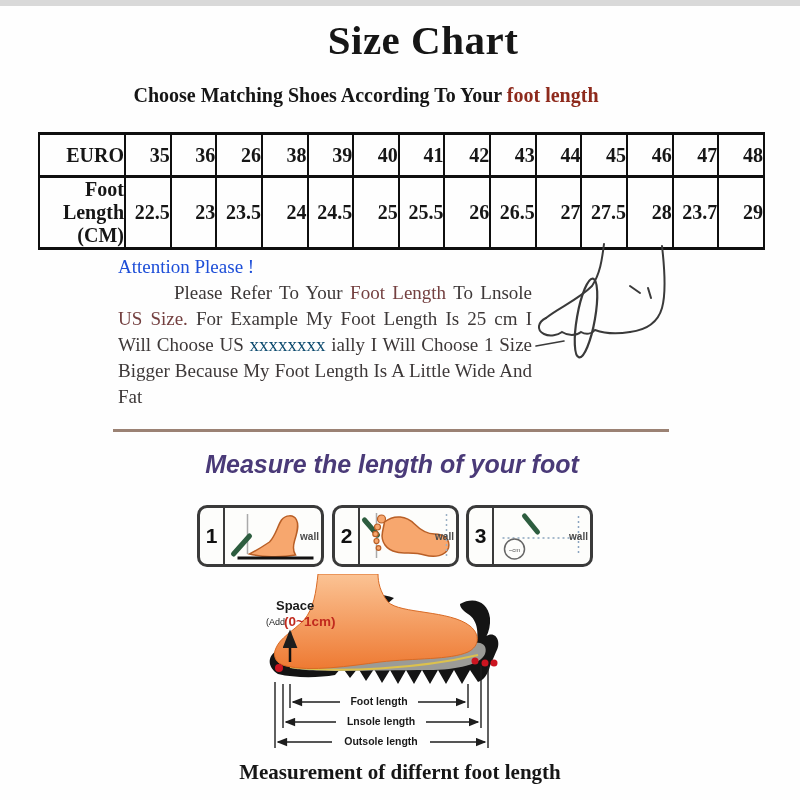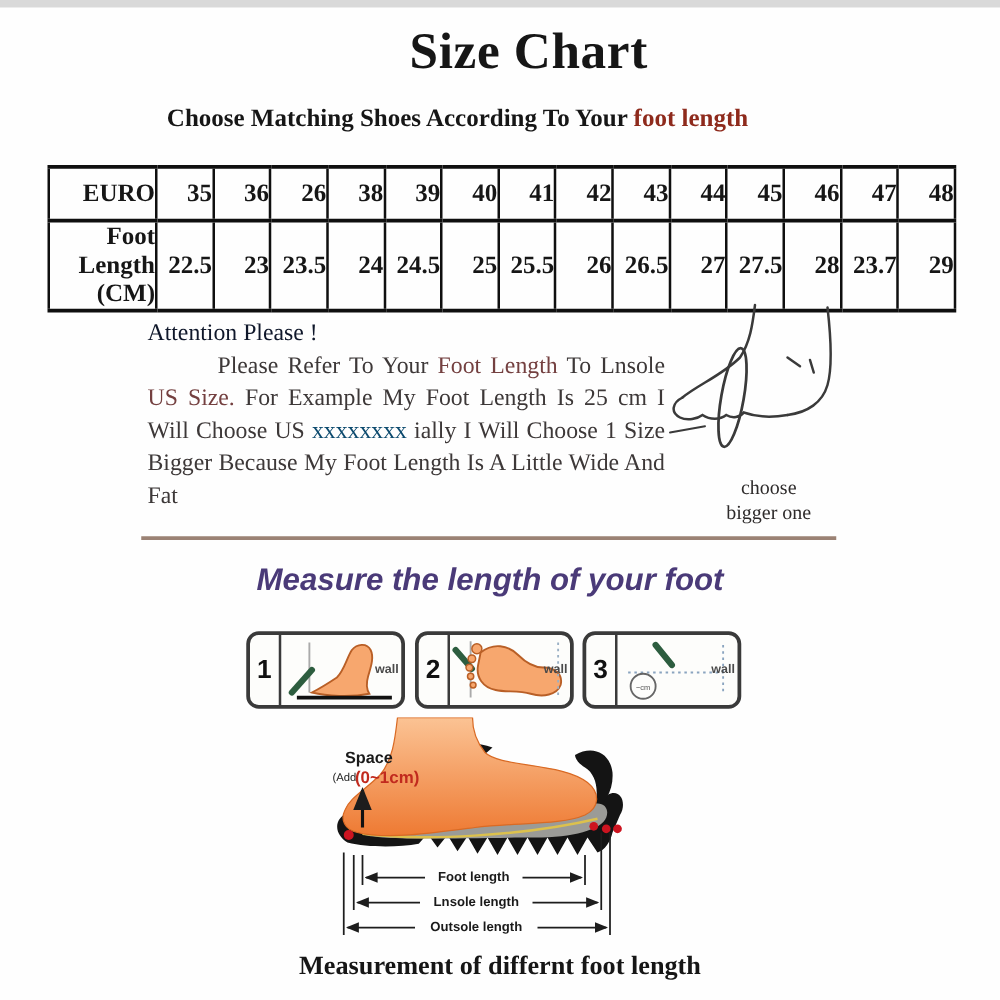--- a/index.html
+++ b/index.html
@@ -14,21 +14,21 @@
   
   table.size{position:absolute;left:38px;top:132px;width:727px;border-collapse:collapse;
              table-layout:fixed;}
   table.size td{border:2px solid #0f0f0f;border-top:3px solid #0f0f0f;border-bottom:3px solid #0f0f0f;
                 text-align:right;vertical-align:middle;font-weight:bold;font-size:20px;padding:0;}
   table.size tr.r1 td{height:40px;}
   table.size tr.r2 td{height:58px;}
   td.rowhead{font-size:17px;line-height:1.15;}
   
   .attention{position:absolute;left:118px;top:254px;width:414px;font-size:19px;line-height:26px;color:#3d3838;}
-  .attention .head{color:#0f172a;}
+  .attention .head{color:#1d4ed8;}
   .attention p{margin:0;text-align:justify;text-indent:56px;}
   .mrn{color:#744040;}
   .redx{color:#0c4a6e;}
   
   .sketch{position:absolute;left:534px;top:242px;width:192px;height:128px;}
   .sketch-caption{position:absolute;left:535px;top:381px;width:160px;text-align:center;
                   font-size:16px;line-height:20px;color:#2e2b2b;}
   .divider{position:absolute;left:113px;top:429px;width:556px;height:3px;background:#9b8274;}
   .measure-head{position:absolute;left:0;top:450px;width:784px;text-align:center;
     font-family:"Liberation Sans",sans-serif;font-style:italic;font-weight:bold;
@@ -106,24 +106,20 @@
   <svg class="sketch" viewBox="0 0 192 128">
     <g fill="none" stroke="#3a3a3a" stroke-width="2" stroke-linecap="round">
       <path d="M128,4 C131,30 132,52 128,66 C124,80 112,88 96,90"></path>
       <path d="M70,2 C68,18 66,32 58,44 C44,58 24,66 12,76"></path>
       <path d="M12,76 C4,80 2,88 10,92 C16,95 24,93 28,90 C34,94 42,94 47,90 C52,93 58,92 61,88 C72,92 84,92 96,90"></path>
       <path d="M96,44 l10,7 M114,46 l3,10"></path>
       <path d="M2,104 l28,-5" stroke-width="1.6"></path>
       <ellipse cx="52" cy="76" rx="9" ry="40" transform="rotate(10 52 76)" stroke-width="2.2"></ellipse>
     </g>
   </svg>
-  <div class="sketch-caption">
-    <div>choose</div>
-    <div>bigger one</div>
-  </div>
 
   <div class="divider"></div>
 
   <div class="measure-head">Measure the length of your foot</div>
 
   <div class="stepbox" style="left:197px;">
     <div class="stepnum">1</div>
     <div class="stepart">
       <svg viewBox="0 0 95 56" style="width:100%;height:100%;">
         <line x1="22" y1="6" x2="22" y2="46" stroke="#aaa" stroke-width="1.5"></line>

